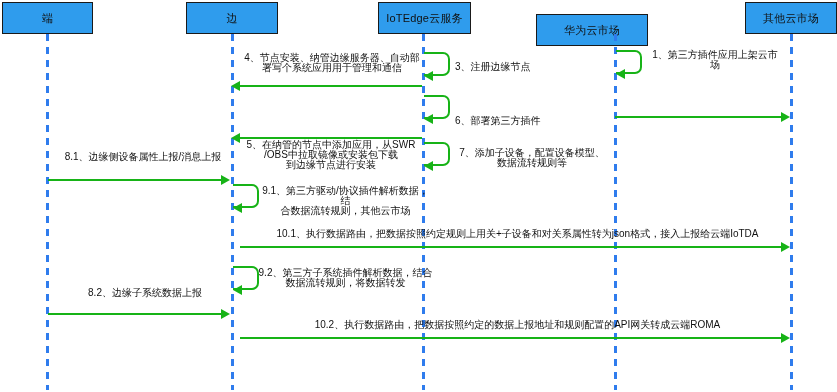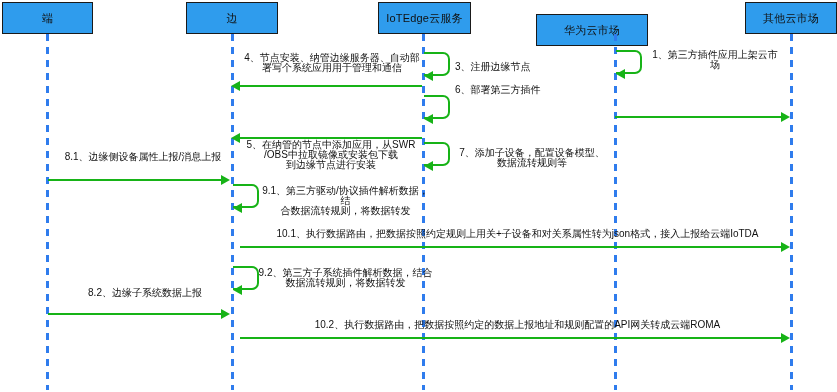--- a/index.html
+++ b/index.html
@@ -136,42 +136,42 @@
   <div class="msg-line" style="left:240px; top:137px; width:182px;"></div>
   <div class="arrow-head left" style="left:231px; top:133px;"></div>
   <div class="msg-label" style="left:236px; top:100px; width:190px;margin-top:40px;">
     <div>5、在纳管的节点中添加应用，从SWR</div>
     <div>/OBS中拉取镜像或安装包下载</div>
     <div>到边缘节点进行安装</div>
   </div>
 
   <div class="self-loop" style="left:424px; top:95px; width:26px; height:24px;"></div>
   <div class="arrow-head left" style="left:424px; top:114px;"></div>
-  <div class="msg-label" style="left:455px; top:85px; width:130px; text-align:left;">
+  <div class="msg-label" style="left:455px; top:116px; width:130px; text-align:left;">
     <div>6、部署第三方插件</div>
   </div>
 
   <div class="self-loop" style="left:424px; top:142px; width:26px; height:24px;"></div>
   <div class="arrow-head left" style="left:424px; top:161px;"></div>
   <div class="msg-label" style="left:452px; top:148px; width:160px;">
     <div>7、添加子设备，配置设备模型、</div>
     <div>数据流转规则等</div>
   </div>
 
   <div class="msg-line" style="left:48px; top:179px; width:174px;"></div>
   <div class="arrow-head right" style="left:221px; top:175px;"></div>
   <div class="msg-label" style="left:53px; top:152px; width:180px;">
     <div>8.1、边缘侧设备属性上报/消息上报</div>
   </div>
 
   <div class="self-loop" style="left:233px; top:184px; width:26px; height:24px;"></div>
   <div class="arrow-head left" style="left:233px; top:203px;"></div>
   <div class="msg-label" style="left:258px; top:186px; width:175px;">
     <div>9.1、第三方驱动/协议插件解析数据，结</div>
-    <div>合数据流转规则，将数据转发</div>
+    <div>合数据流转规则，其他云市场</div>
   </div>
 
   <div class="msg-line" style="left:240px; top:246px; width:542px;"></div>
   <div class="arrow-head right" style="left:781px; top:242px;"></div>
   <div class="msg-label" style="left:245px; top:229px; width:545px;">
     <div>10.1、执行数据路由，把数据按照约定规则上用关+子设备和对关系属性转为json格式，接入上报给云端IoTDA</div>
   </div>
 
   <div class="self-loop" style="left:233px; top:266px; width:26px; height:24px;"></div>
   <div class="arrow-head left" style="left:233px; top:285px;"></div>

